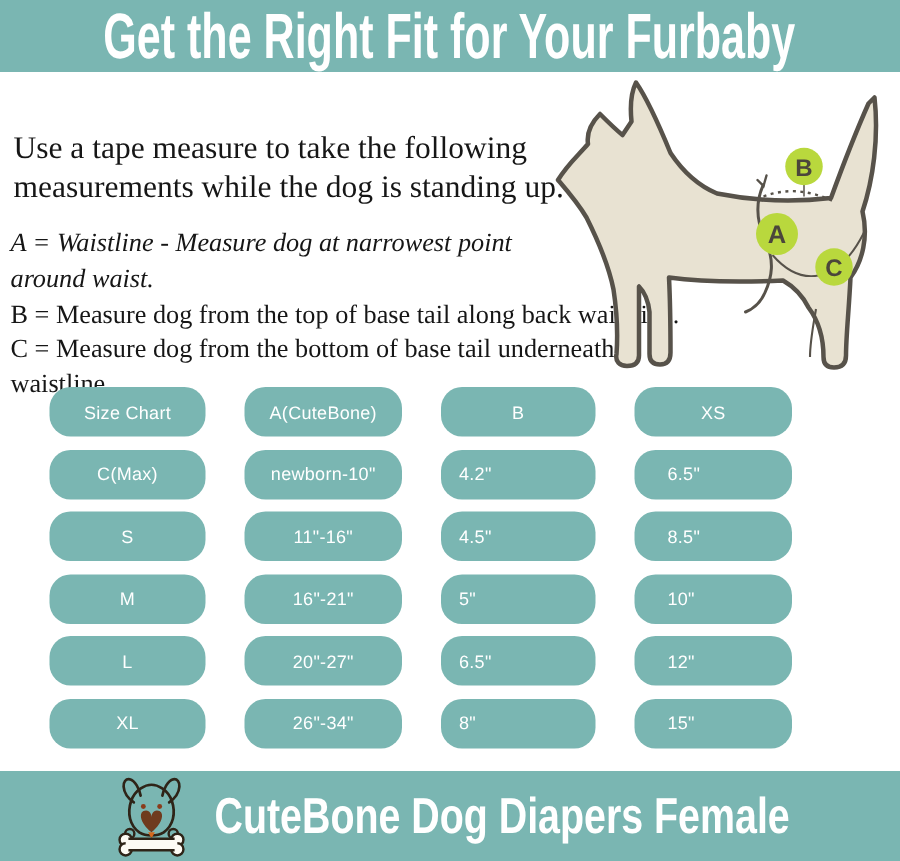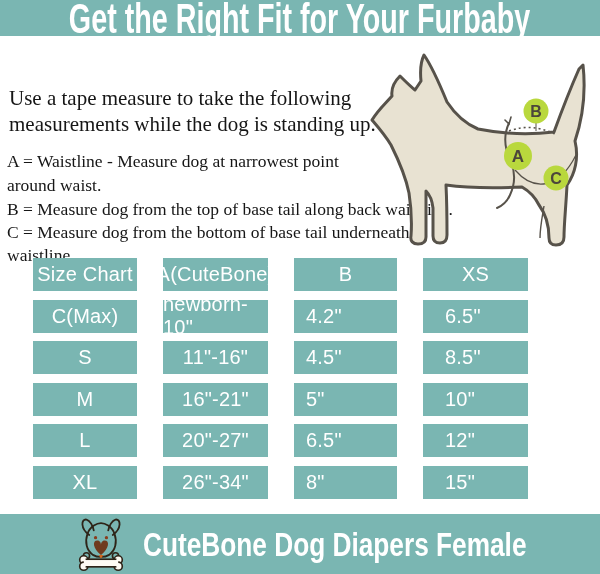--- a/index.html
+++ b/index.html
@@ -2,44 +2,44 @@
 <html><head>
 <meta charset="utf-8">
 <style>
   html,body{margin:0;padding:0;background:#ffffff;}
   #stage{
     position:relative;width:600px;height:574px;background:#ffffff;
     overflow:hidden;font-family:"Liberation Sans",sans-serif;
   }
   
   .band{position:absolute;left:0;width:600px;background:#7ab6b2;}
-  #header-band{top:0;height:36px;display:flex;align-items:center;justify-content:center;}
+  #header-band{top:0;height:48px;display:flex;align-items:center;justify-content:center;}
   #title{
     color:#ffffff;font-weight:bold;font-size:41px;letter-spacing:0px;
     transform:scale(0.70,1.04);transform-origin:center center;white-space:nowrap;
     font-family:"Liberation Sans",sans-serif;
   }
   
   .serif{font-family:"Liberation Serif",serif;color:#161616;margin-top:28px;}
   #intro{position:absolute;left:9px;top:57px;width:392px;font-size:21px;line-height:26px;}
-  #instr-a{position:absolute;left:7px;top:121px;width:368px;font-size:17.5px;line-height:24px;}
+  #instr-a{position:absolute;left:7px;top:121px;width:368px;font-size:17.5px;line-height:24px;font-style:italic;}
   #instr-b{position:absolute;left:7px;top:169px;width:450px;font-size:17.5px;line-height:24px;white-space:nowrap;}
   #instr-c{position:absolute;left:7px;top:193px;width:438px;font-size:17.5px;line-height:23px;}
   
   #dog-diagram{position:absolute;left:368px;top:48px;width:232px;height:210px;}
   
   #size-chart{
     position:absolute;left:33px;top:258px;
     display:grid;grid-template-columns:104px 105px 103px 105px;
     grid-auto-rows:33px;column-gap:26px;row-gap:8.5px;
   }
   .cell{
-    background:#7ab6b2;color:#ffffff;font-size:20px;
+    background:#7ab6b2;color:#ffffff;font-size:12px;
     display:flex;align-items:center;justify-content:center;
-    font-family:"Liberation Sans",sans-serif;letter-spacing:0.2px;
+    font-family:"Liberation Sans",sans-serif;letter-spacing:0.2px;border-radius:14px;
   }
   .cell.b-val{justify-content:flex-start;padding-left:12px;box-sizing:border-box;}
   .cell.c-val{justify-content:flex-start;padding-left:22px;box-sizing:border-box;}
   
   #footer-band{top:514px;height:60px;}
   #brand-logo{position:absolute;left:72px;top:515px;width:58px;height:58px;}
   #brand-text{
     position:absolute;left:143px;top:514px;height:60px;display:flex;align-items:center;
     color:#ffffff;font-weight:bold;font-size:32px;white-space:nowrap;
     transform:scale(0.82,1.05);transform-origin:left center;

